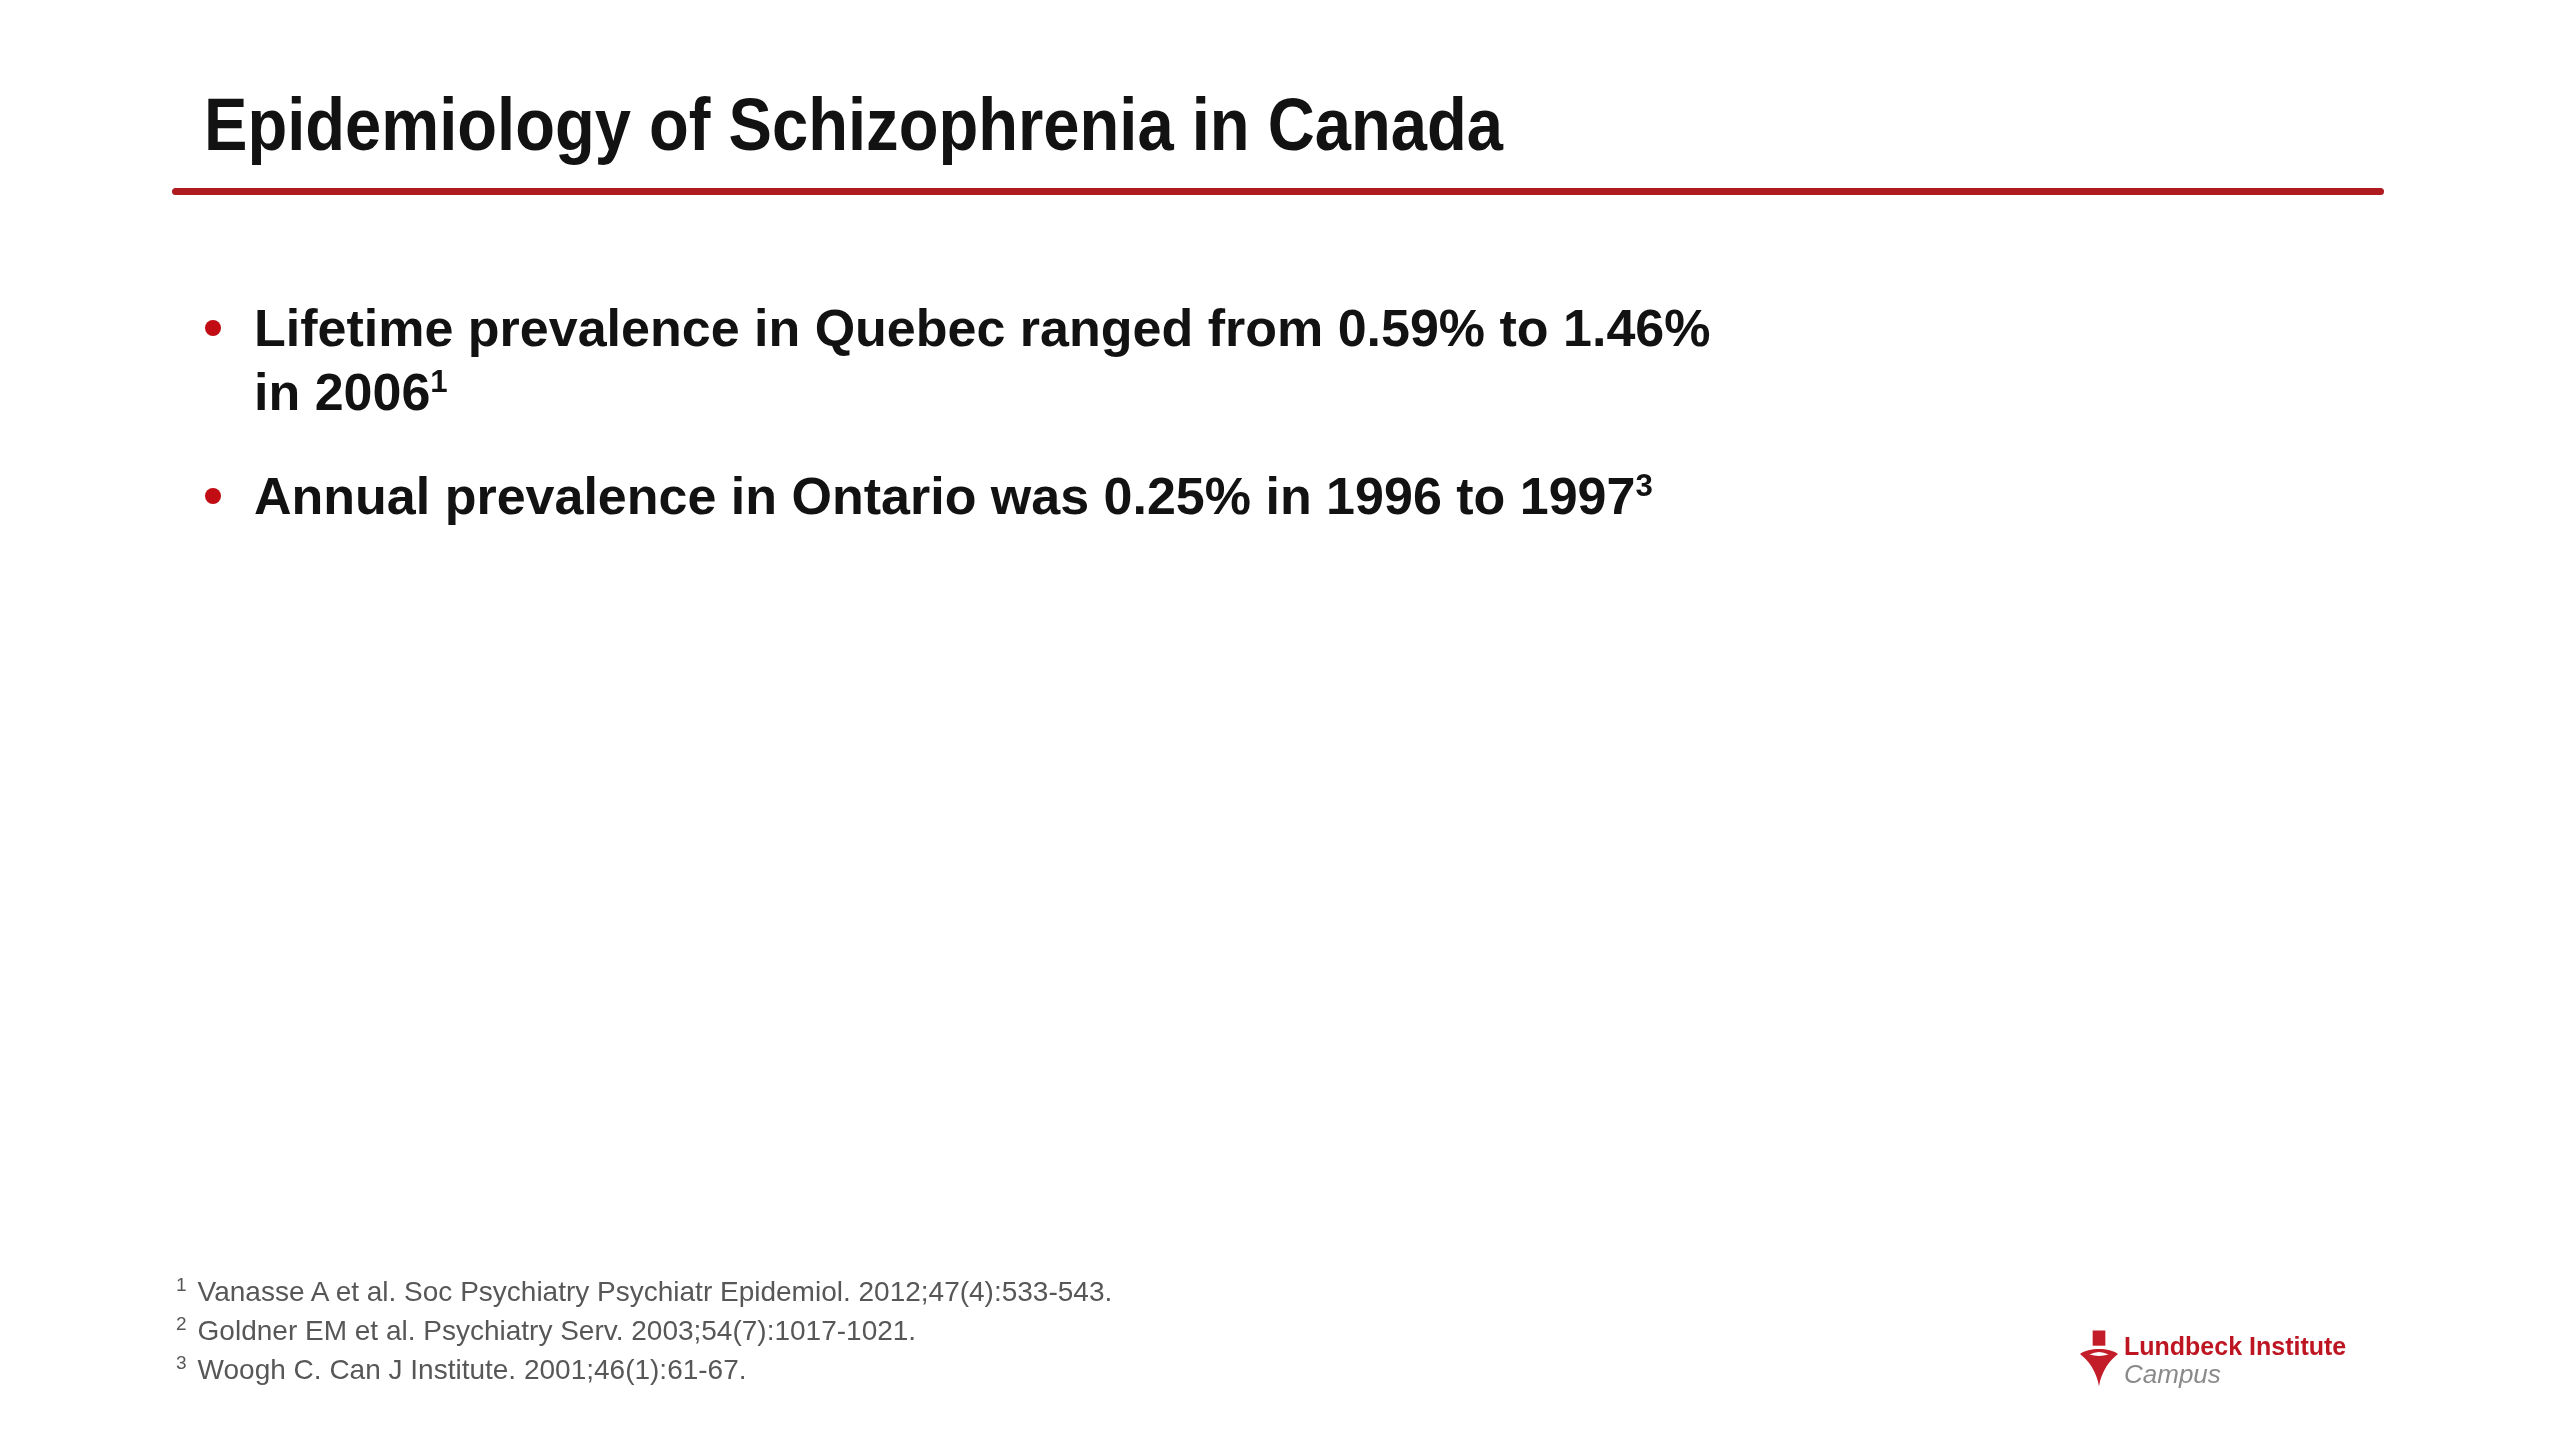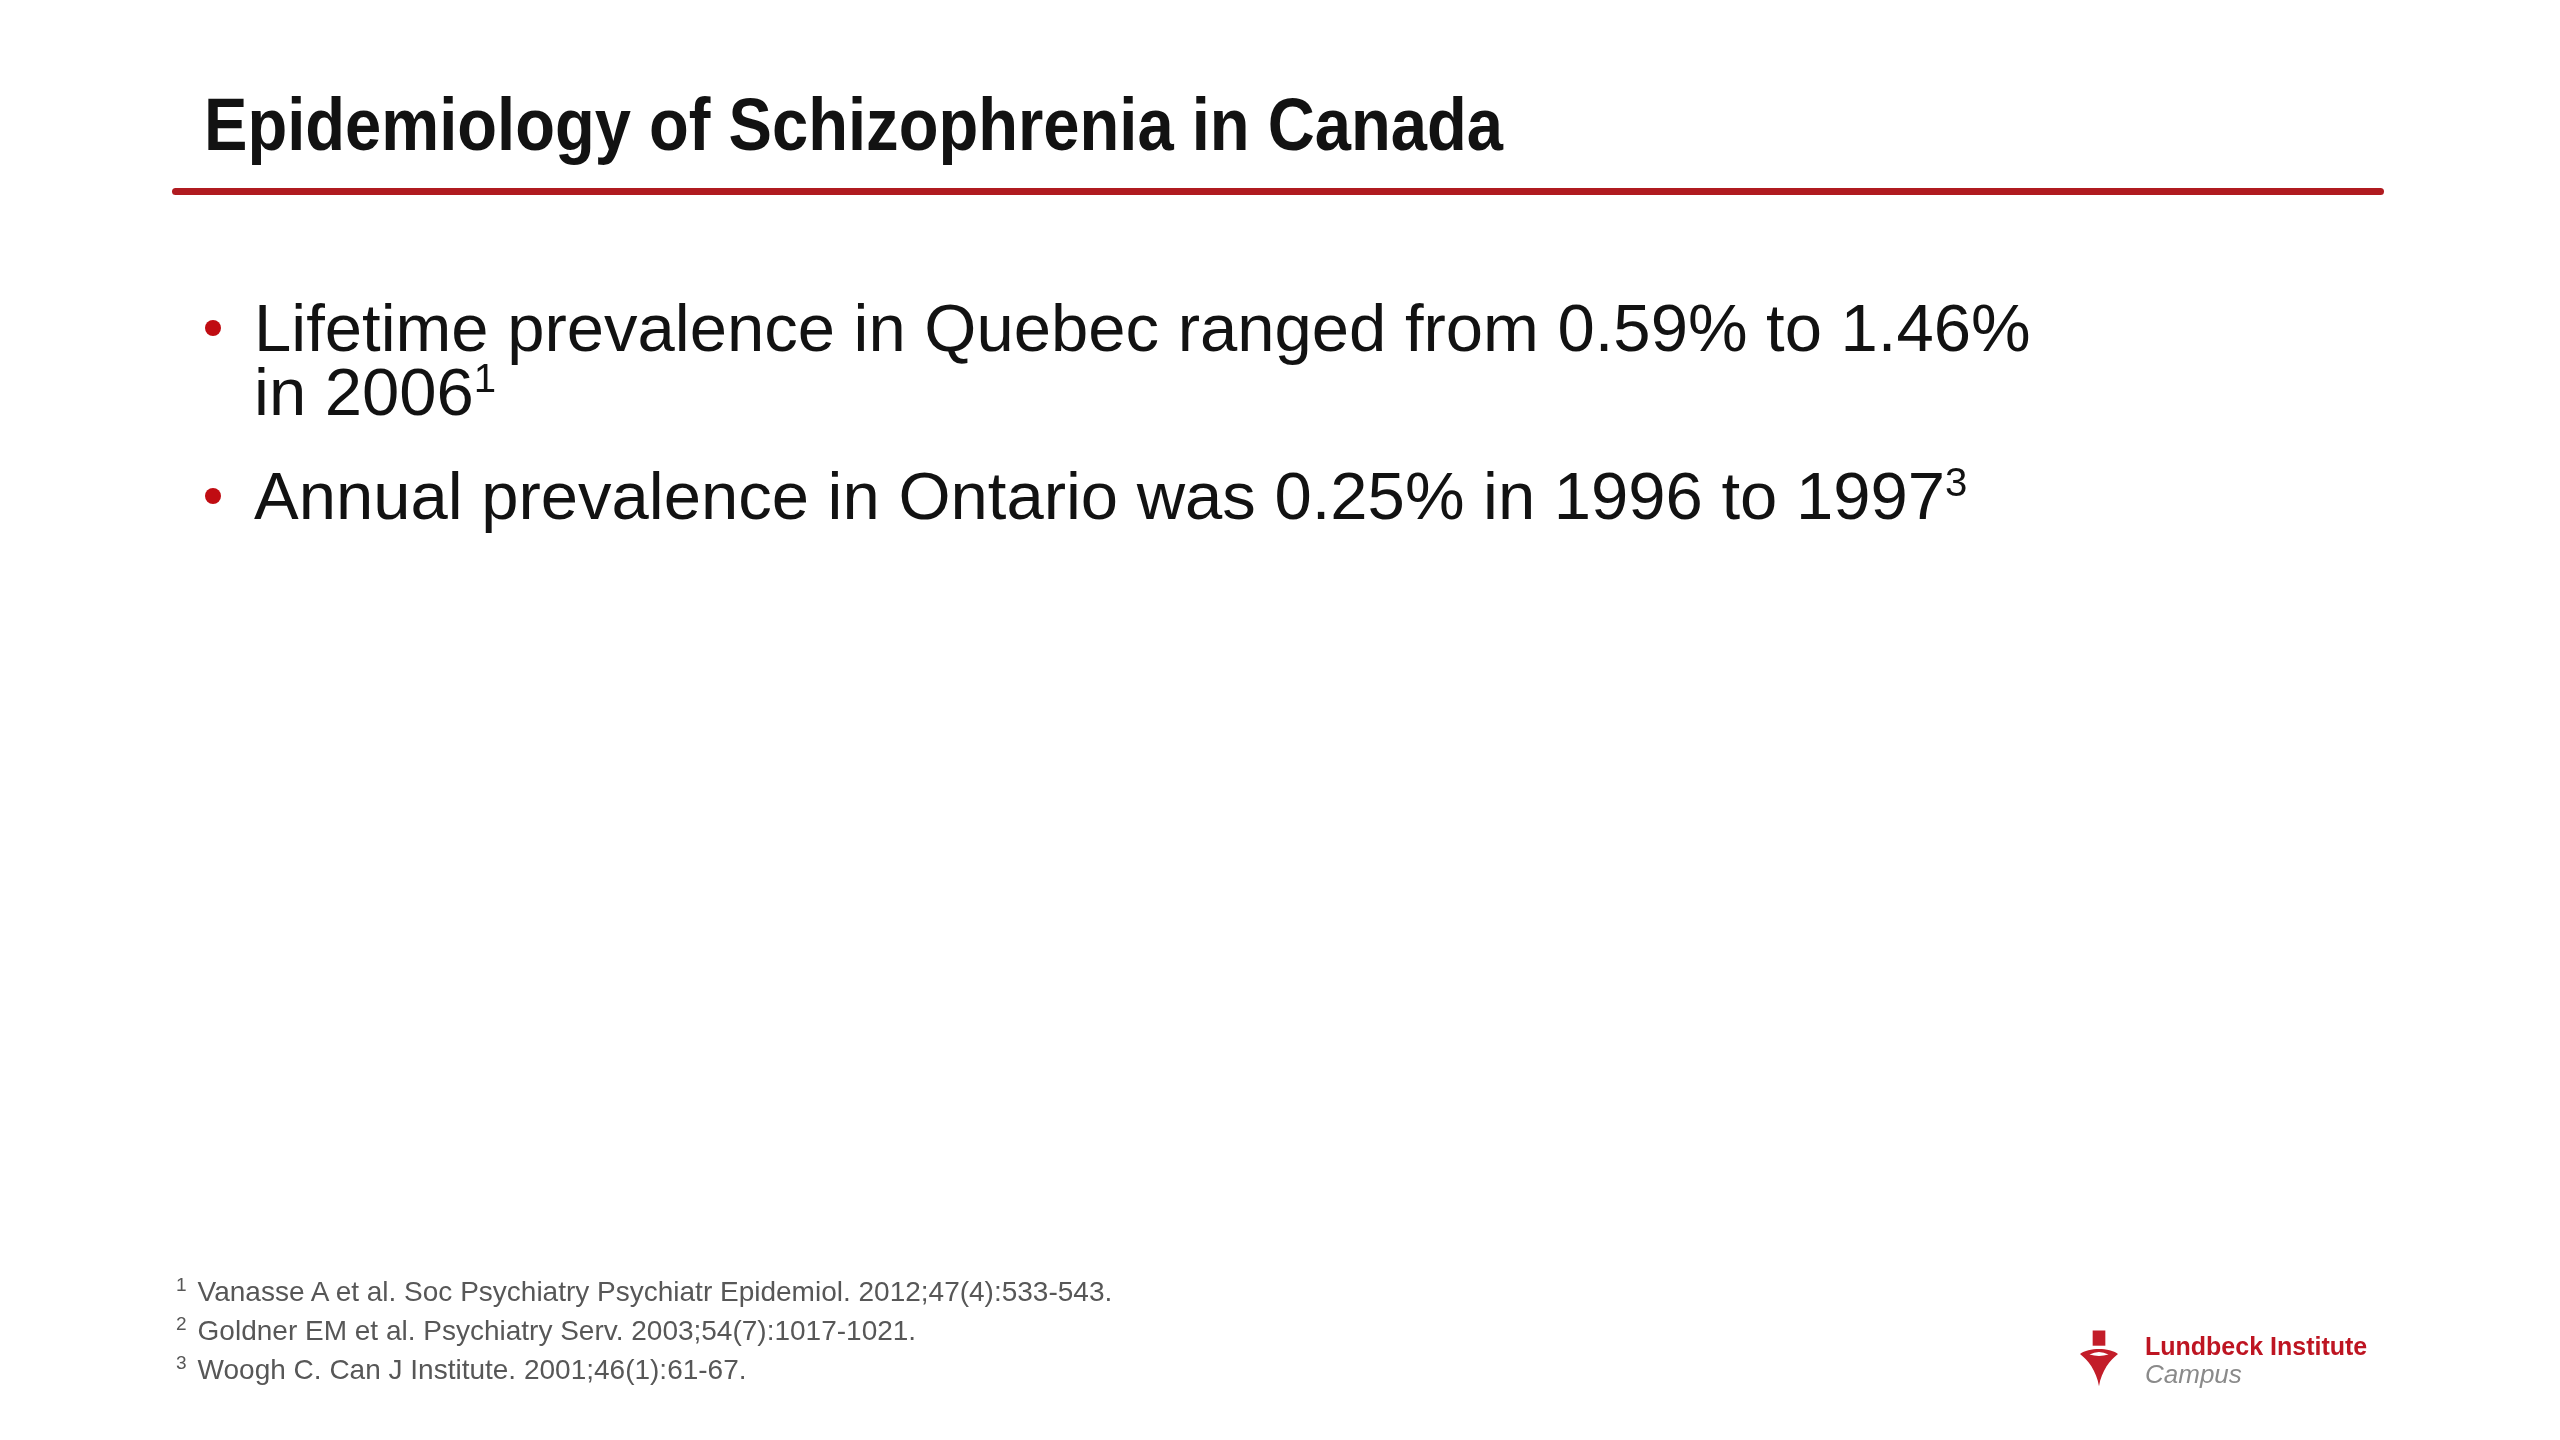--- a/index.html
+++ b/index.html
@@ -47,23 +47,24 @@
     top: 296px;
     right: 150px;
     margin: 0;
     padding: 0;
     list-style: none;
   }
   .bullets li {
     position: relative;
     padding-left: 50px;
     margin: 0 0 40px 0;
-    font-size: 67px;
+    font-size: 52px;
     line-height: 64px;
     color: var(--text-black, #121212);
+    font-weight: bold;
   }
   .bullets .dot {
     position: absolute;
     left: 1px;
     top: 24px;
     width: 16px;
     height: 16px;
     border-radius: 50%;
     background: var(--bullet-red, #C00C12);
   }
@@ -91,21 +92,21 @@
   }
   .footnotes .journal { }
 
   
   .logo {
     position: absolute;
     left: 2080px;
     top: 1330px;
     display: flex;
     align-items: flex-start;
-    gap: 27px;
+    gap: 6px;
   }
   .logo-icon { display: block; }
   .logo-text { padding-top: 2px; }
   .logo-line1 {
     font-size: 25px;
     font-weight: 700;
     line-height: 28px;
     color: var(--logo-red, #BE1522);
     white-space: nowrap;
   }

